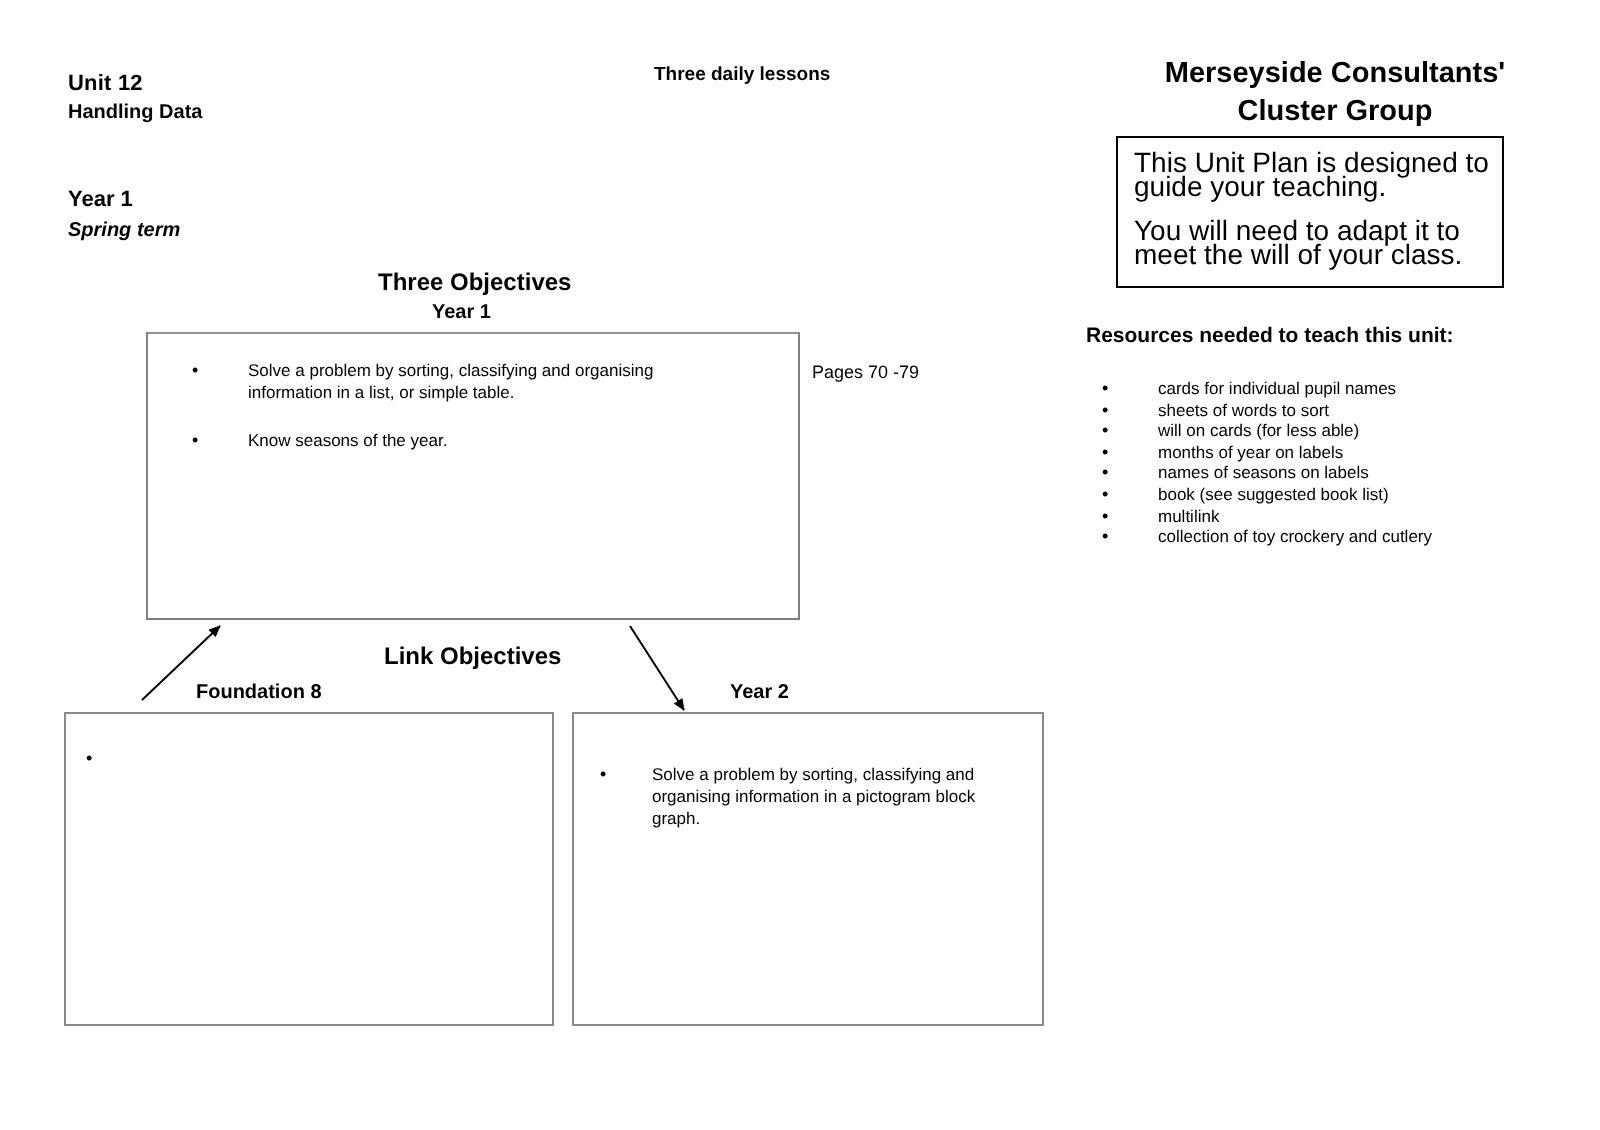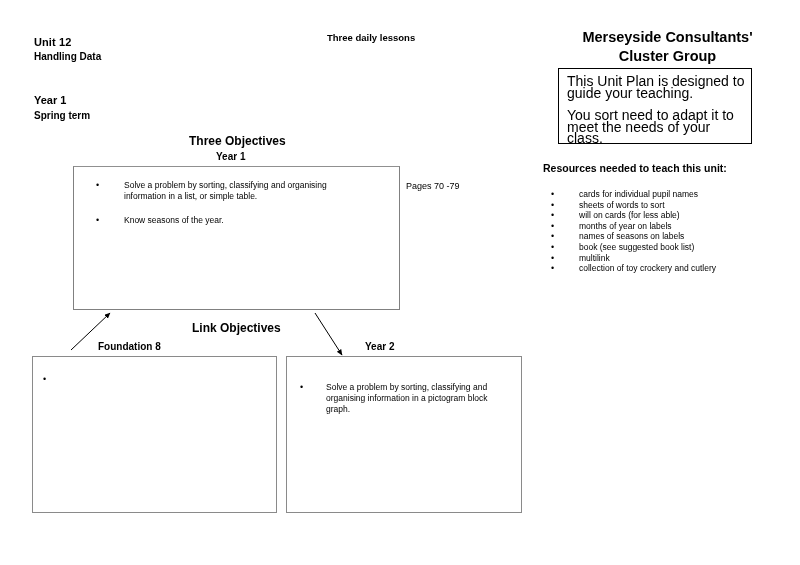--- a/index.html
+++ b/index.html
@@ -16,21 +16,21 @@
     color: #000000;
     overflow: hidden;
     padding-left: 36px;
   }
   .abs { position: absolute; }
 
   
   #unit-number      { left: 34px;  top: 36px;  font-size: 11px; font-weight: bold; letter-spacing: .1px; }
   #unit-topic       { left: 34px;  top: 51px;  font-size: 10px; font-weight: bold; }
   #year-label       { left: 34px;  top: 94px;  font-size: 11px; font-weight: bold; }
-  #term-label       { left: 34px;  top: 110px; font-size: 10px; font-weight: bold; }
+  #term-label       { left: 34px;  top: 110px; font-size: 10px; font-weight: bold; font-style: italic; }
   #daily-lessons    { left: 327px; top: 32px;  font-size: 9.5px; font-weight: bold; }
 
   
   #org-name {
     left: 560px; top: 28px; width: 215px;
     font-size: 14.5px; font-weight: bold; line-height: 19px;
     text-align: center;
   }
   #guidance-box {
     left: 558px; top: 68px; width: 194px; height: 76px;
@@ -172,21 +172,21 @@
   <div class="abs" id="unit-topic">Handling Data</div>
   <div class="abs" id="year-label">Year 1</div>
   <div class="abs" id="term-label">Spring term</div>
 
   <div class="abs" id="daily-lessons">Three daily lessons</div>
 
   <div class="abs" id="org-name">Merseyside Consultants' Cluster Group</div>
 
   <div class="abs" id="guidance-box">
     <div class="para" id="guidance-p1">This Unit Plan is designed to guide your teaching.</div>
-    <div class="para" id="guidance-p2">You sort need to adapt it to meet the needs of your class.</div>
+    <div class="para" id="guidance-p2">You will need to adapt it to meet the will of your class.</div>
   </div>
 
   <div class="abs" id="unit-objectives-title">Three Objectives</div>
   <div class="abs" id="unit-objectives-sub">Year 1</div>
 
   <div class="abs" id="unit-objectives-box">
     <ul class="obj-list">
       <li>
         <span class="bullet">•</span>
         <span>Solve a problem by sorting, classifying and organising information in a list, or simple table.</span>

